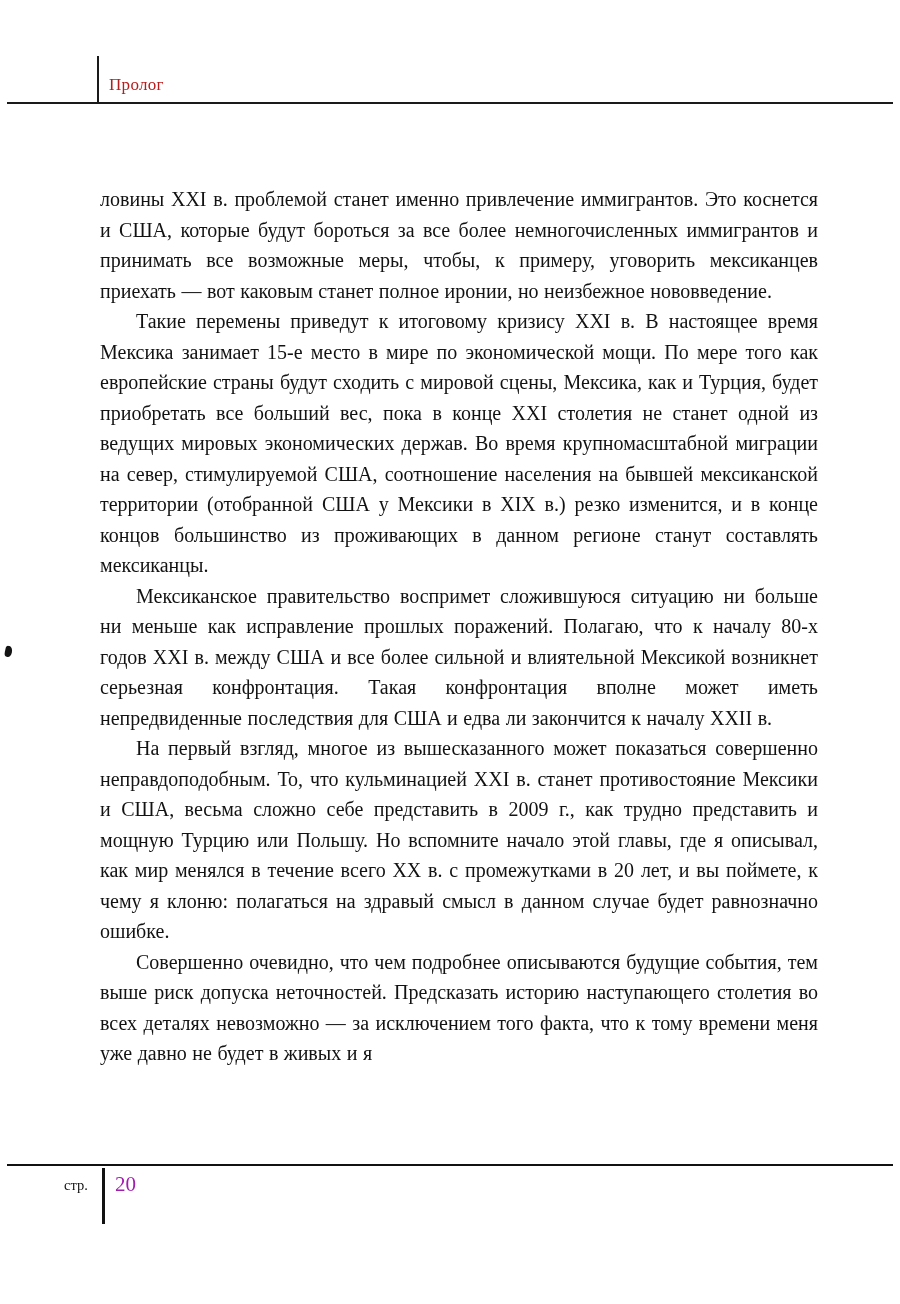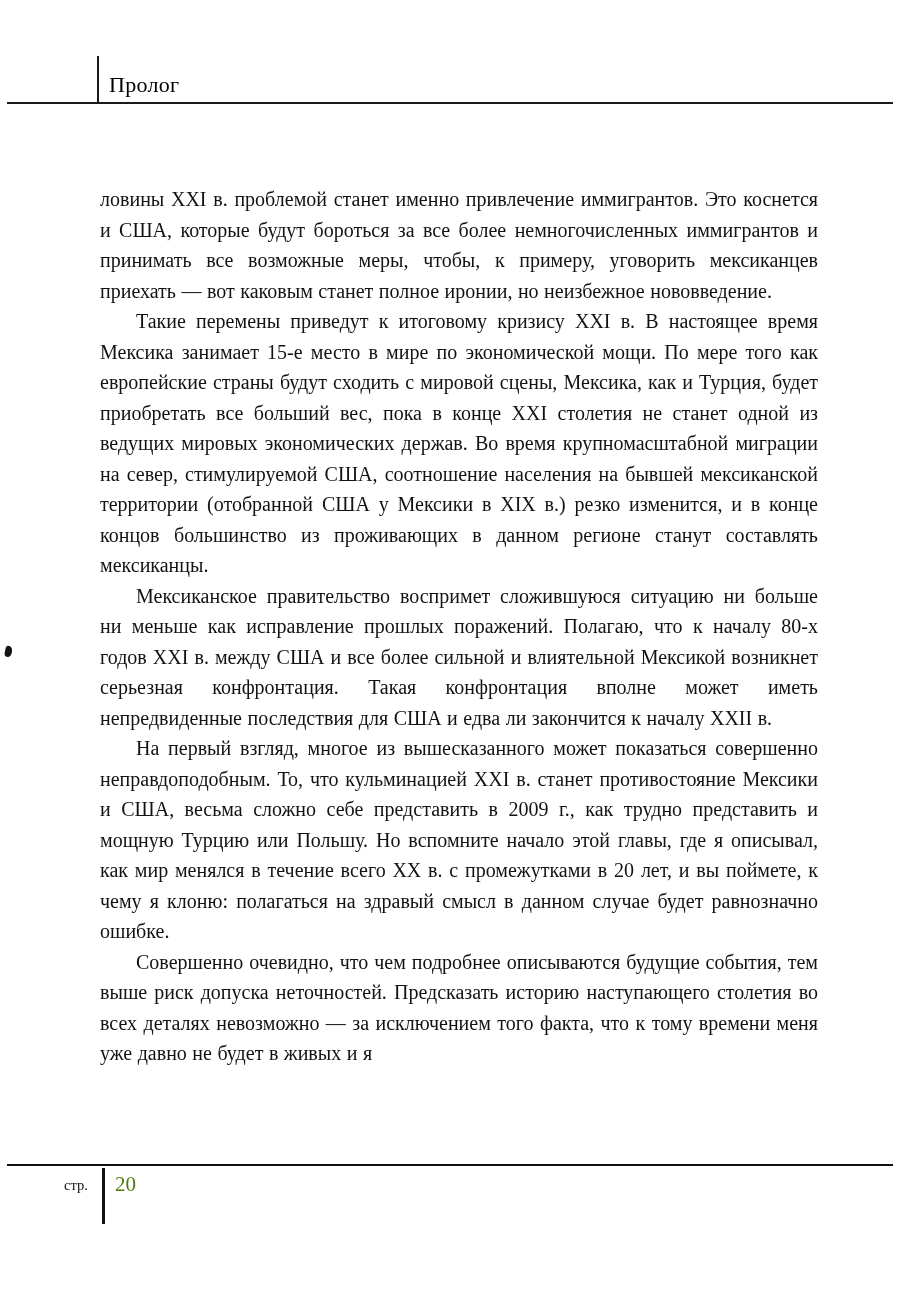--- a/index.html
+++ b/index.html
@@ -23,24 +23,24 @@
     left: 97px;
     top: 56px;
     width: 2px;
     height: 48px;
     background: #1a1a1a;
   }
   .running-title {
     position: absolute;
     left: 109px;
     top: 75px;
-    font-size: 22px;
+    font-size: 17px;
     line-height: 20px;
     letter-spacing: 0.3px;
-    color: #000000;
+    color: #b91c1c;
   }
   .header-rule-h {
     position: absolute;
     left: 7px;
     top: 102px;
     width: 886px;
     height: 1.5px;
     background: #1a1a1a;
   }
 
@@ -89,21 +89,21 @@
     top: 1168px;
     width: 2.5px;
     height: 56px;
     background: #111111;
   }
   .footer-page-number {
     position: absolute;
     left: 115px;
     top: 1172px;
     font-size: 21px;
-    color: #4d7c0f;
+    color: #a21caf;
   }
 
   
   .scan-artifact {
     position: absolute;
     left: 5px;
     top: 646px;
     width: 7px;
     height: 11px;
     background: #141414;

